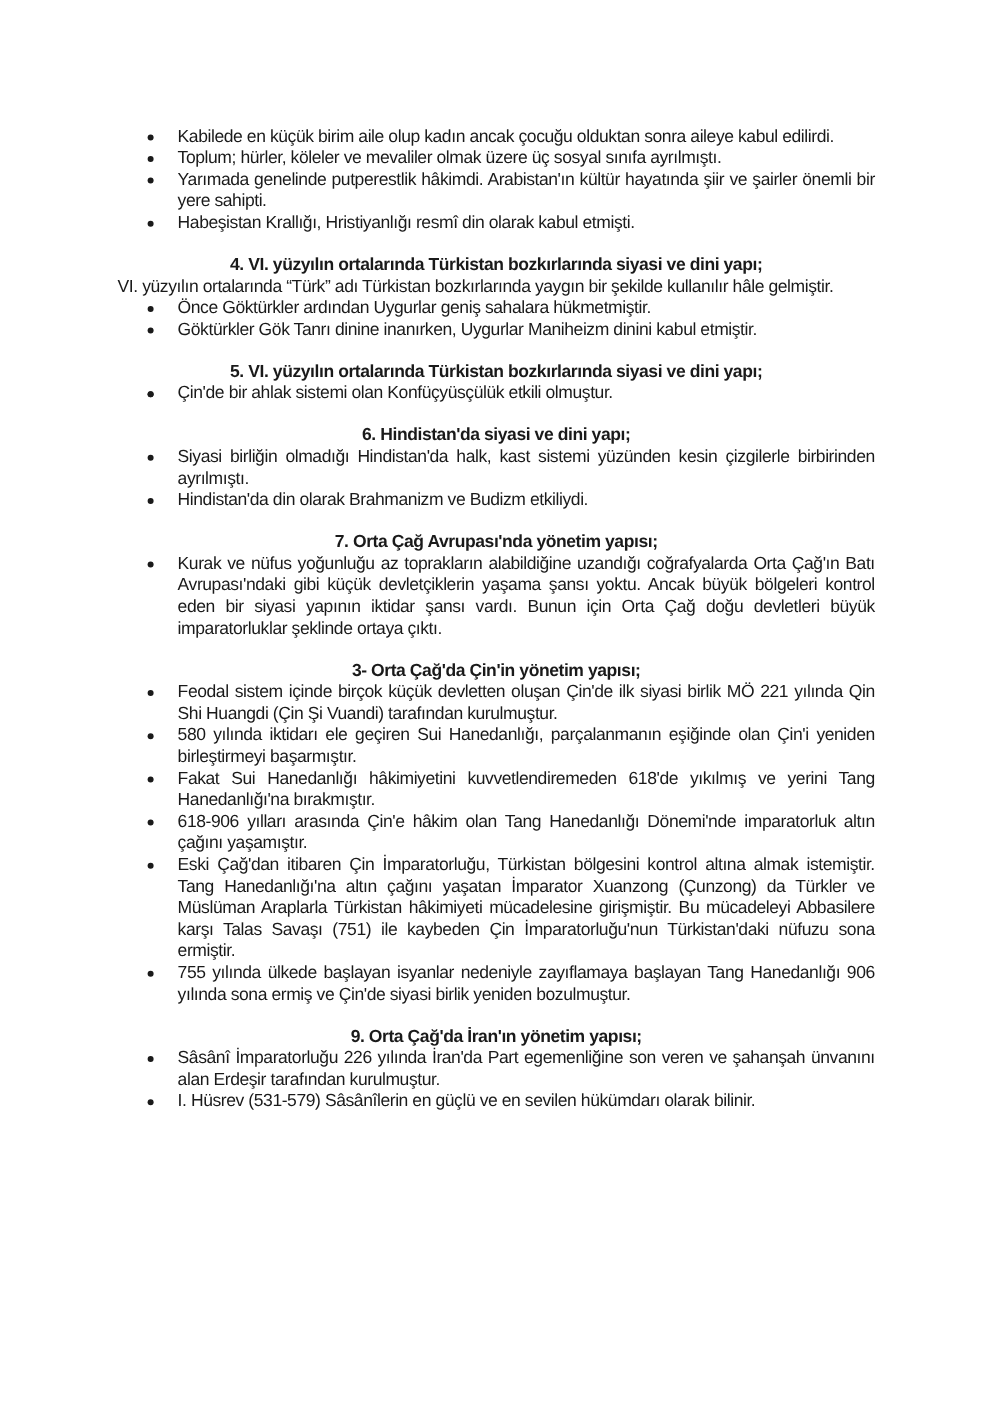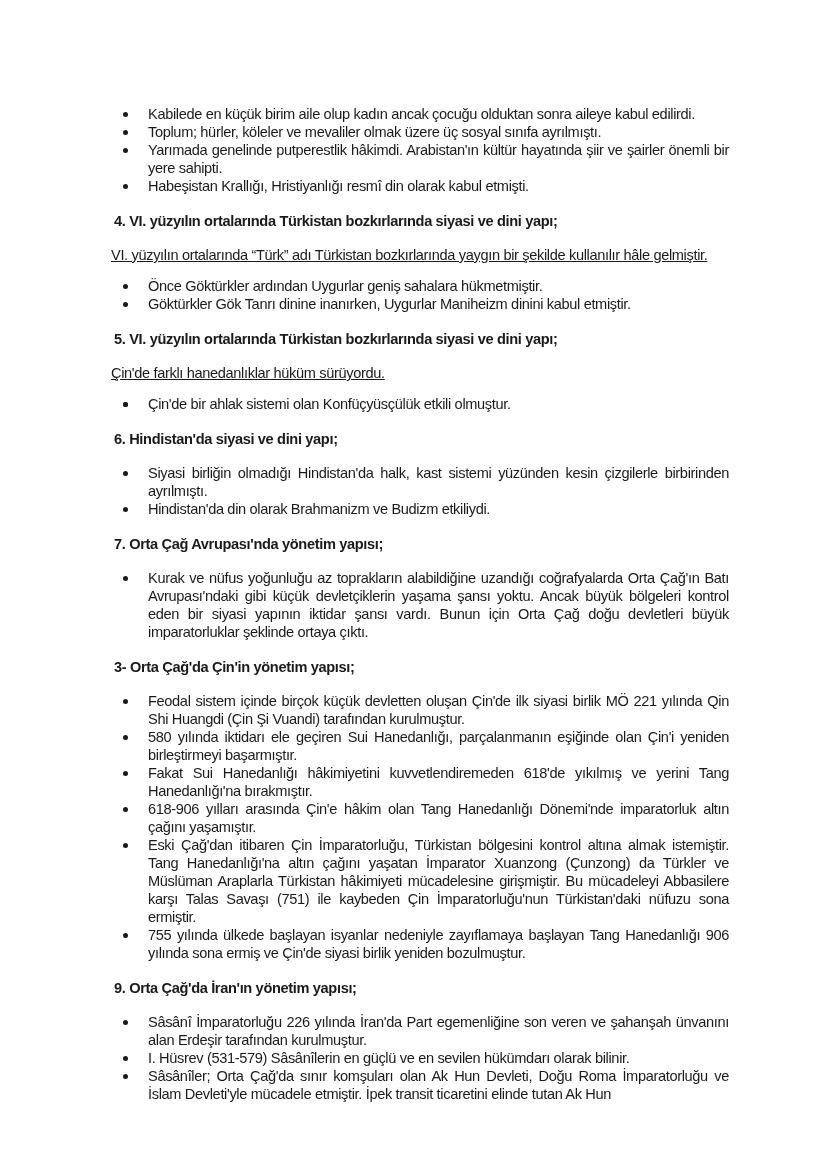--- a/index.html
+++ b/index.html
@@ -5,22 +5,22 @@
   html, body { margin: 0; padding: 0; background: #ffffff; }
   body { width: 828px; height: 1171px; position: relative; overflow: hidden; }
   .page {
     position: absolute; left: 98px; top: 105px; width: 631px;
     font-family: "Liberation Sans", sans-serif;
     font-size: 14.6px; line-height: 18px; color: #1a1a1a;
     letter-spacing: -0.35px;
   }
   .section { margin-bottom: 17px; }
   .section.first { margin-top: 0; }
-  .heading { font-weight: bold; margin: 16px; }
-  .intro { margin: 13px; text-align: justify; text-decoration: underline; }
+  .heading { font-weight: bold; margin: 0; text-align: center; }
+  .intro { margin: 0; text-align: justify; }
   ul { list-style: none; margin: 0; padding: 0; }
   li { position: relative; padding-left: 50px; text-align: justify; }
   li .bullet {
     position: absolute; left: 25px; top: 7px; width: 5px; height: 5px;
     border-radius: 50%; background: #1a1a1a;
   }
   ul.top li { padding-left: 50px; }
   b { font-weight: normal; }
 </style>
 </head>
@@ -41,21 +41,20 @@
     <p class="heading">4. VI. yüzyılın ortalarında Türkistan bozkırlarında siyasi ve dini yapı;</p>
     <p class="intro">VI. yüzyılın ortalarında “Türk” adı Türkistan bozkırlarında yaygın bir şekilde kullanılır hâle gelmiştir.</p>
     <ul>
       <li><span class="bullet"></span><span>Önce Göktürkler ardından Uygurlar geniş sahalara hükmetmiştir.</span></li>
       <li><span class="bullet"></span><span>Göktürkler </span><b>Gök Tanrı</b><span> dinine inanırken, Uygurlar </span><b>Maniheizm</b><span> dinini kabul etmiştir.</span></li>
     </ul>
   </div>
 
   <div class="section">
     <p class="heading">5. VI. yüzyılın ortalarında Türkistan bozkırlarında siyasi ve dini yapı;</p>
-    <p class="intro">Çin'de farklı hanedanlıklar hüküm sürüyordu.</p>
     <ul>
       <li><span class="bullet"></span></li>
       <li><span class="bullet"></span><span>Çin'de bir ahlak sistemi olan Konfüçyüsçülük etkili olmuştur.</span></li>
     </ul>
   </div>
 
   <div class="section">
     <p class="heading">6. Hindistan'da siyasi ve dini yapı;</p>
     <ul>
       <li><span class="bullet"></span><span>Siyasi birliğin olmadığı Hindistan'da halk, kast sistemi yüzünden kesin çizgilerle birbirinden ayrılmıştı.</span></li>
@@ -80,17 +79,16 @@
       <li><span class="bullet"></span><span>Eski Çağ'dan itibaren Çin İmparatorluğu, Türkistan bölgesini kontrol altına almak istemiştir. Tang Hanedanlığı'na altın çağını yaşatan İmparator Xuanzong (Çunzong) da Türkler ve Müslüman Araplarla Türkistan hâkimiyeti mücadelesine girişmiştir. Bu mücadeleyi Abbasilere karşı Talas Savaşı (751) ile kaybeden Çin İmparatorluğu'nun Türkistan'daki nüfuzu sona ermiştir.</span></li>
       <li><span class="bullet"></span><span>755 yılında ülkede başlayan isyanlar nedeniyle zayıflamaya başlayan Tang Hanedanlığı 906 yılında sona ermiş ve Çin'de siyasi birlik yeniden bozulmuştur.</span></li>
     </ul>
   </div>
 
   <div class="section">
     <p class="heading">9. Orta Çağ'da İran'ın yönetim yapısı;</p>
     <ul>
       <li><span class="bullet"></span><span>Sâsânî İmparatorluğu 226 yılında İran'da Part egemenliğine son veren ve şahanşah ünvanını alan Erdeşir tarafından kurulmuştur.</span></li>
       <li><span class="bullet"></span><span>I. Hüsrev (531-579) Sâsânîlerin en güçlü ve en sevilen hükümdarı olarak bilinir.</span></li>
-      <li><span class="bullet"></span><span>Sâsânîler; Orta Çağ'da sınır komşuları olan Ak Hun Devleti, Doğu Roma İmparatorluğu ve İslam Devleti'yle mücadele etmiştir. İpek transit ticaretini elinde tutan Ak Hun</span></li>
     </ul>
   </div>
 
 </div>
 
 </body></html>

